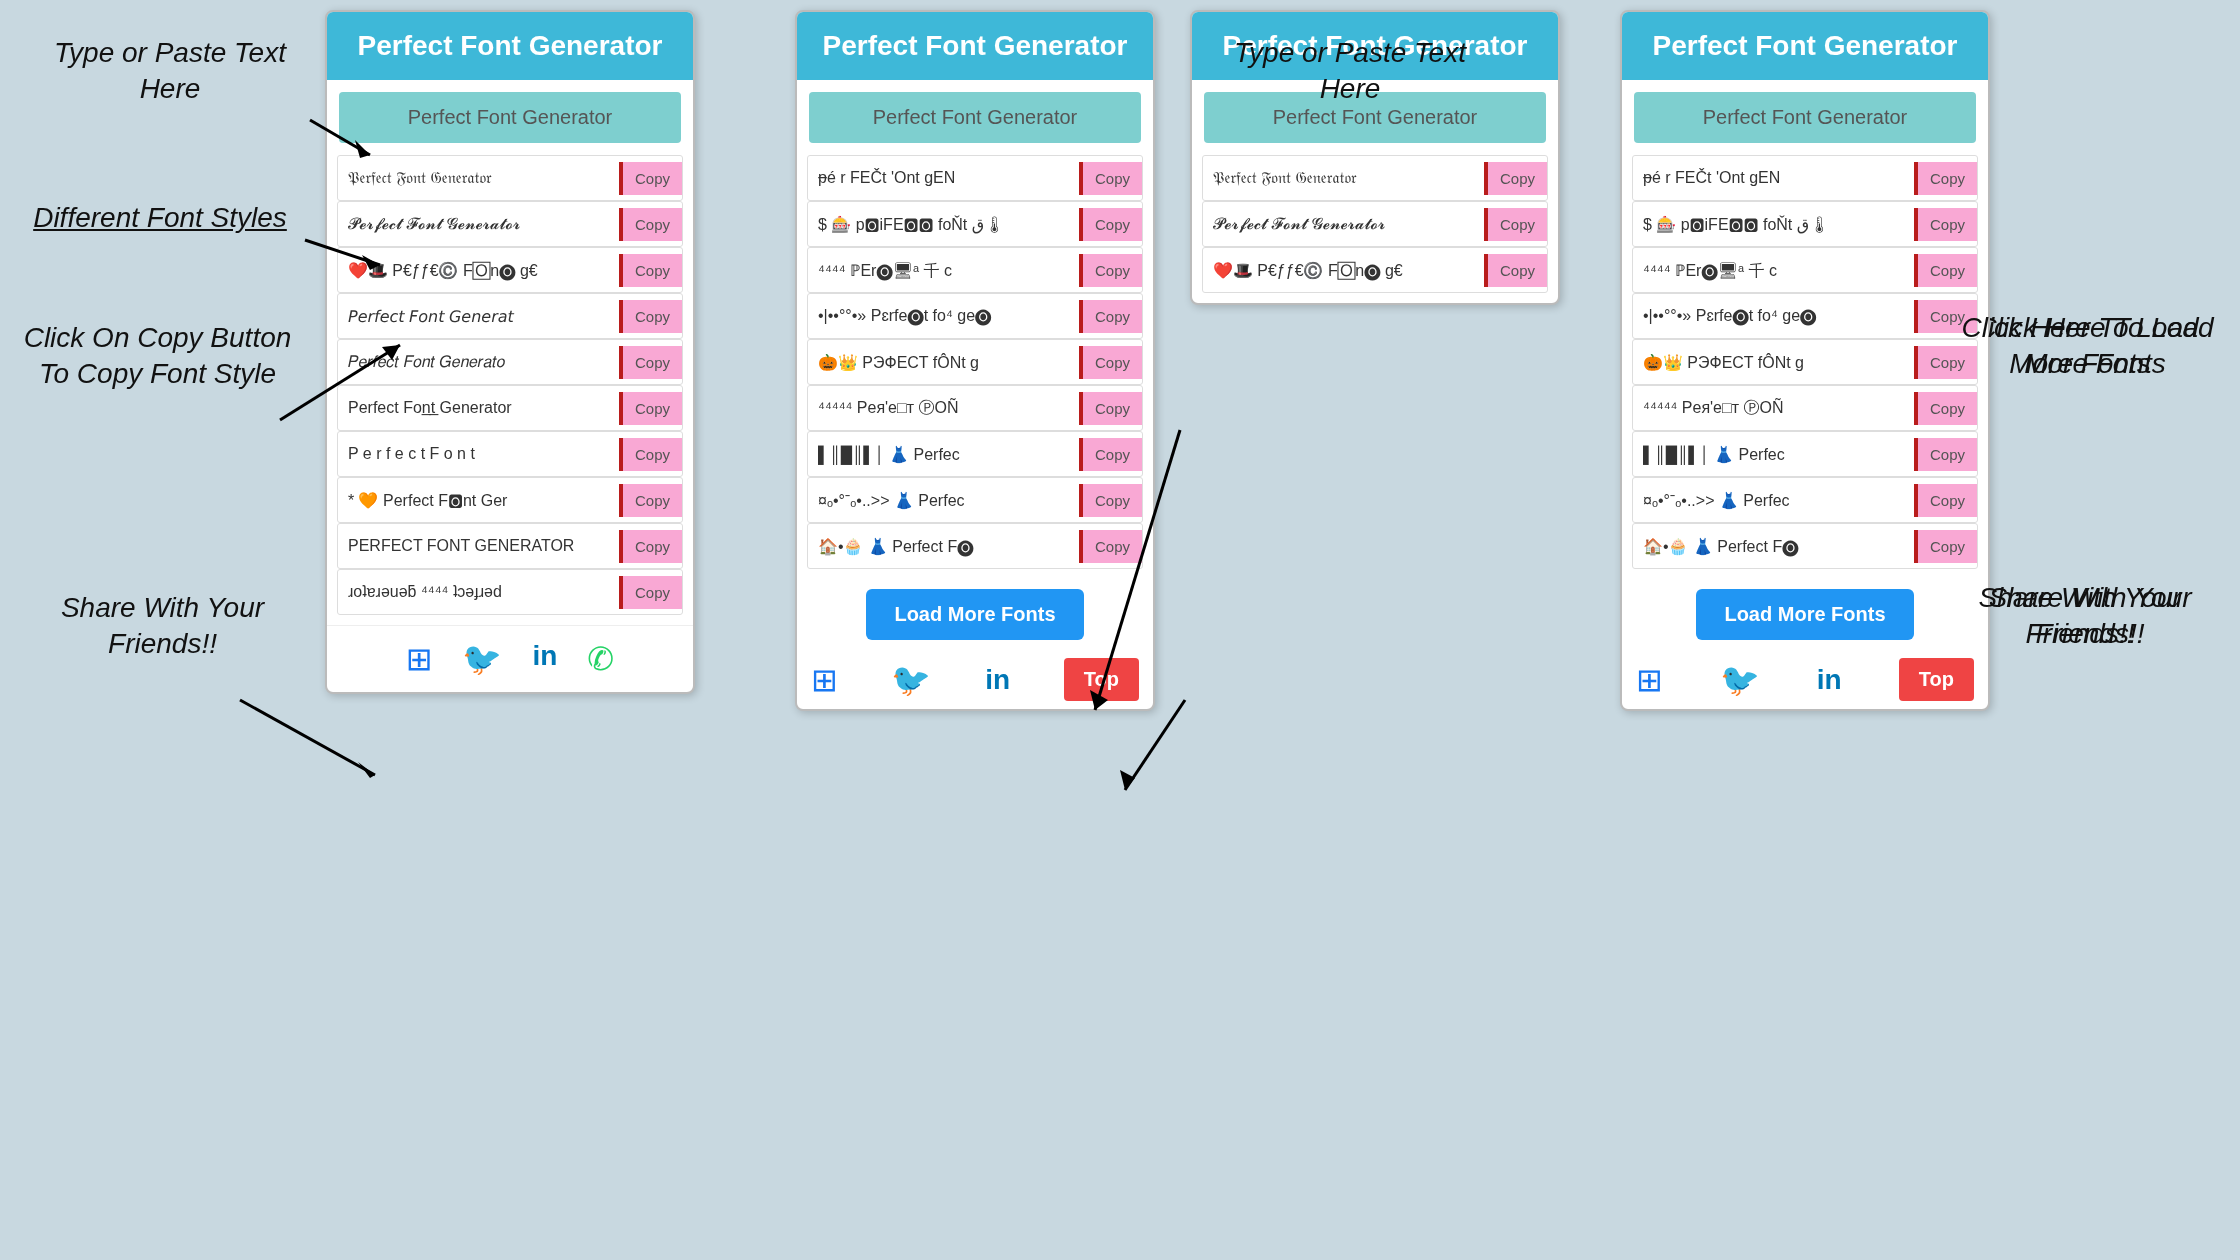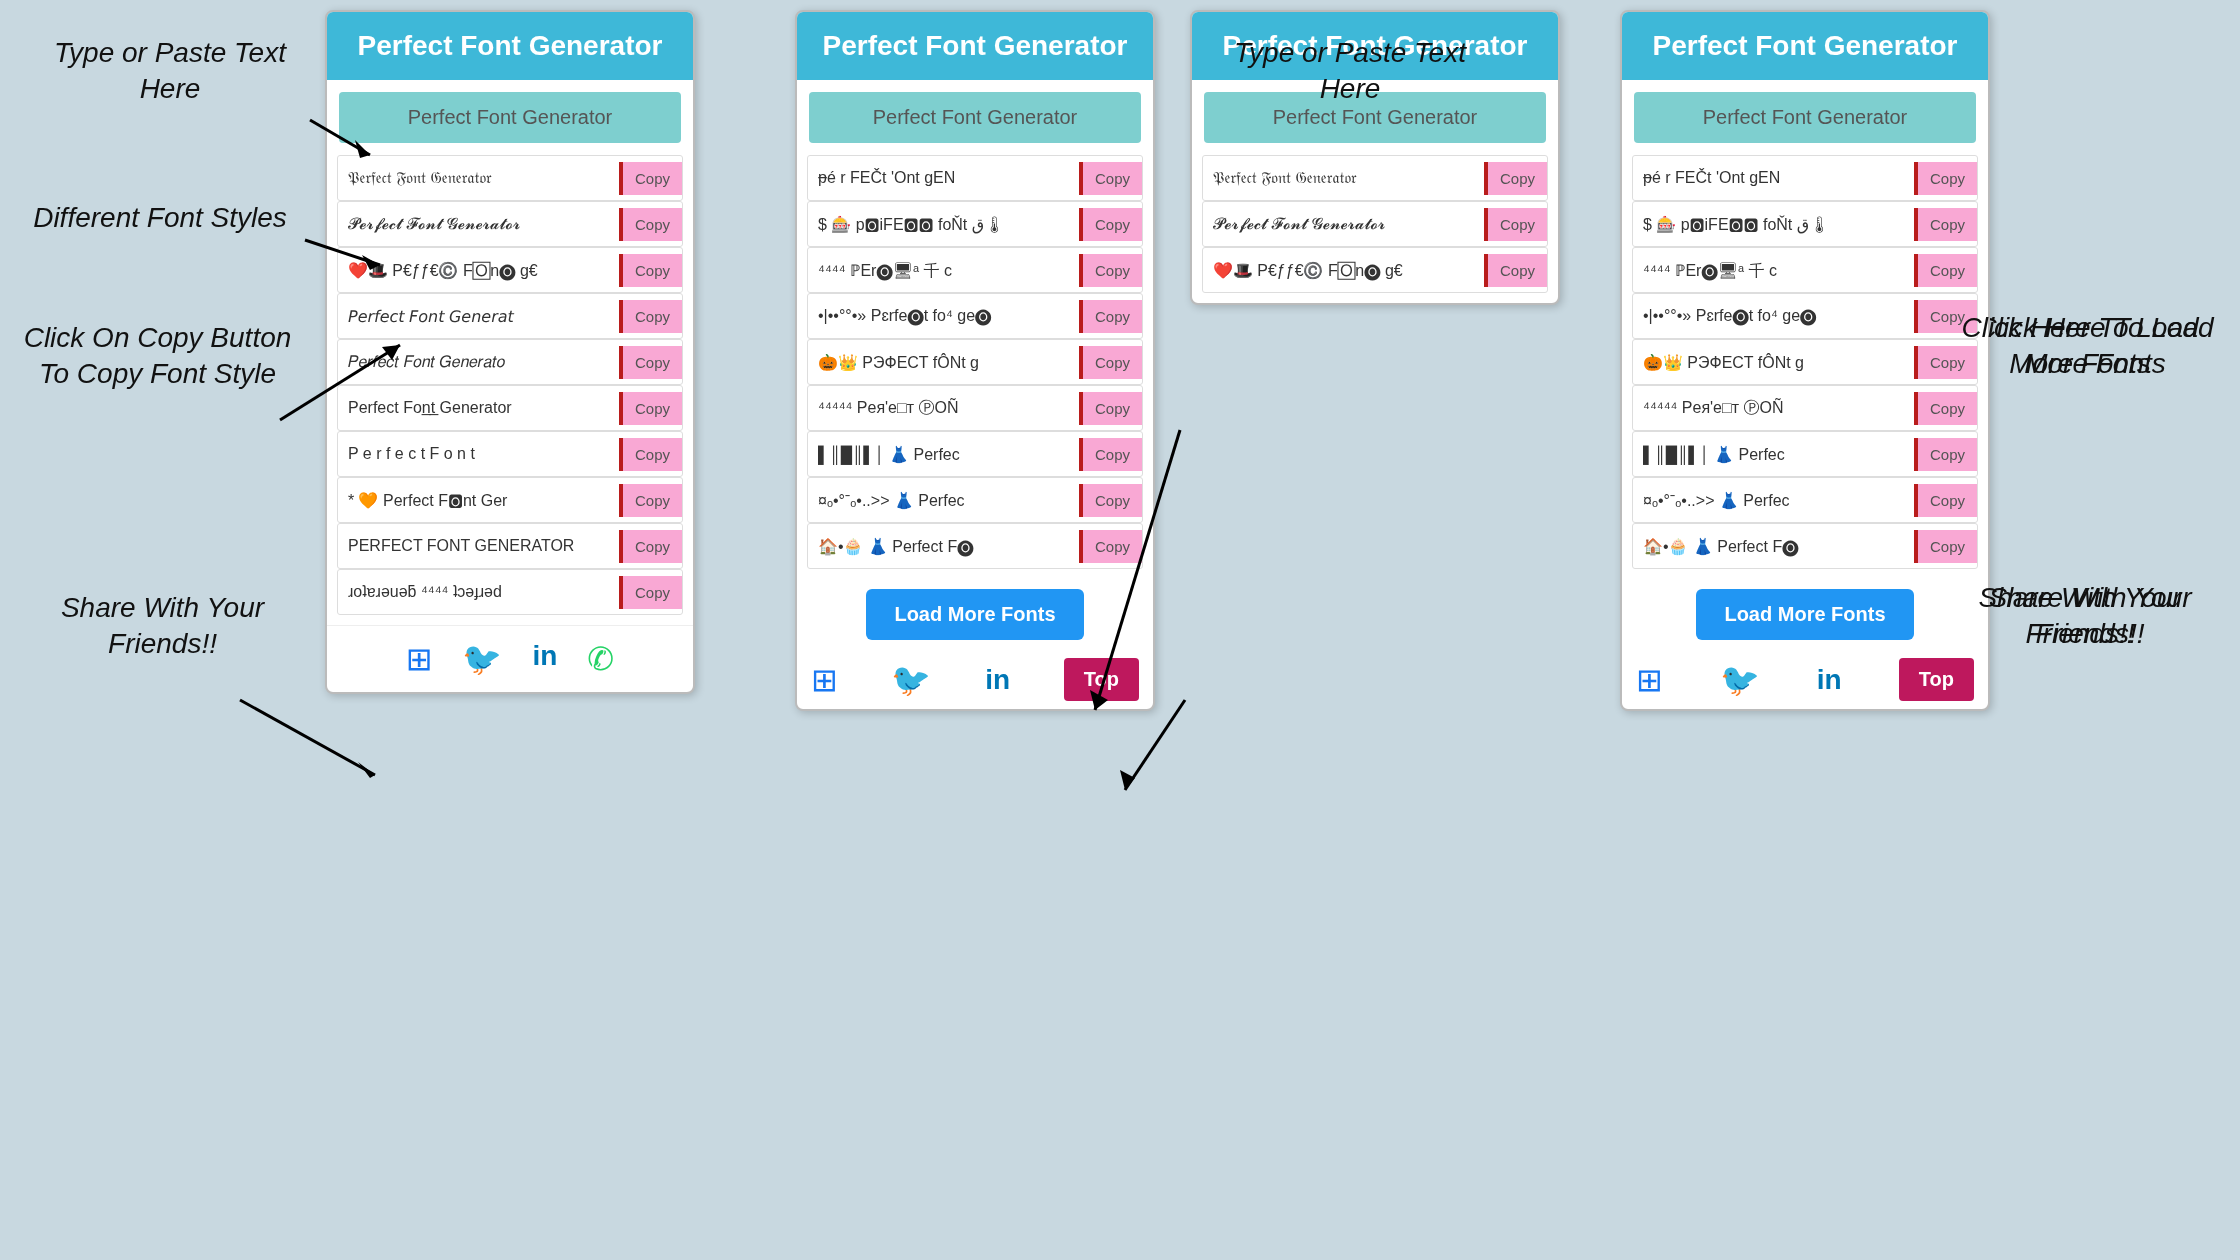--- a/index.html
+++ b/index.html
@@ -123,21 +123,21 @@
       border: none;
       border-radius: 6px;
       padding: 14px 28px;
       font-size: 20px;
       cursor: pointer;
       font-weight: bold;
     }
 
     .top-btn {
       display: inline-block;
-      background: #be185d;
+      background: #ef4444;
       color: white;
       border: none;
       border-radius: 4px;
       padding: 10px 20px;
       font-size: 20px;
       cursor: pointer;
       font-weight: bold;
     }
 
     .bottom-bar {
@@ -312,21 +312,21 @@
     top: 10px;
     width: 370px;
   }
   .phone-container:nth-of-type(2) {
     left: 795px;
     top: 10px;
     width: 370px;
   }
 
   #ann-type { top: 35px; left: 30px; width: 280px; }
-  #ann-diff { top: 200px; left: 25px; width: 270px; }
+  #ann-diff { top: 200px; left: 25px; width: 270px; text-decoration: underline; }
   #ann-click { top: 320px; left: 10px; width: 295px; }
   #ann-share { top: 590px; left: 30px; width: 265px; }
   #ann-load { top: 310px; right: 20px; width: 250px; }
   #ann-share2 { top: 580px; right: 20px; width: 260px; }
 </style>
 
 <div style="position:absolute; top:10px; left:1190px; background:white; border:2px solid #bbb; border-radius:8px; width:370px; overflow:hidden; box-shadow:2px 2px 8px rgba(0,0,0,0.2);">
   <div class="phone-header">
     <h1>Perfect Font Generator</h1>
   </div>

